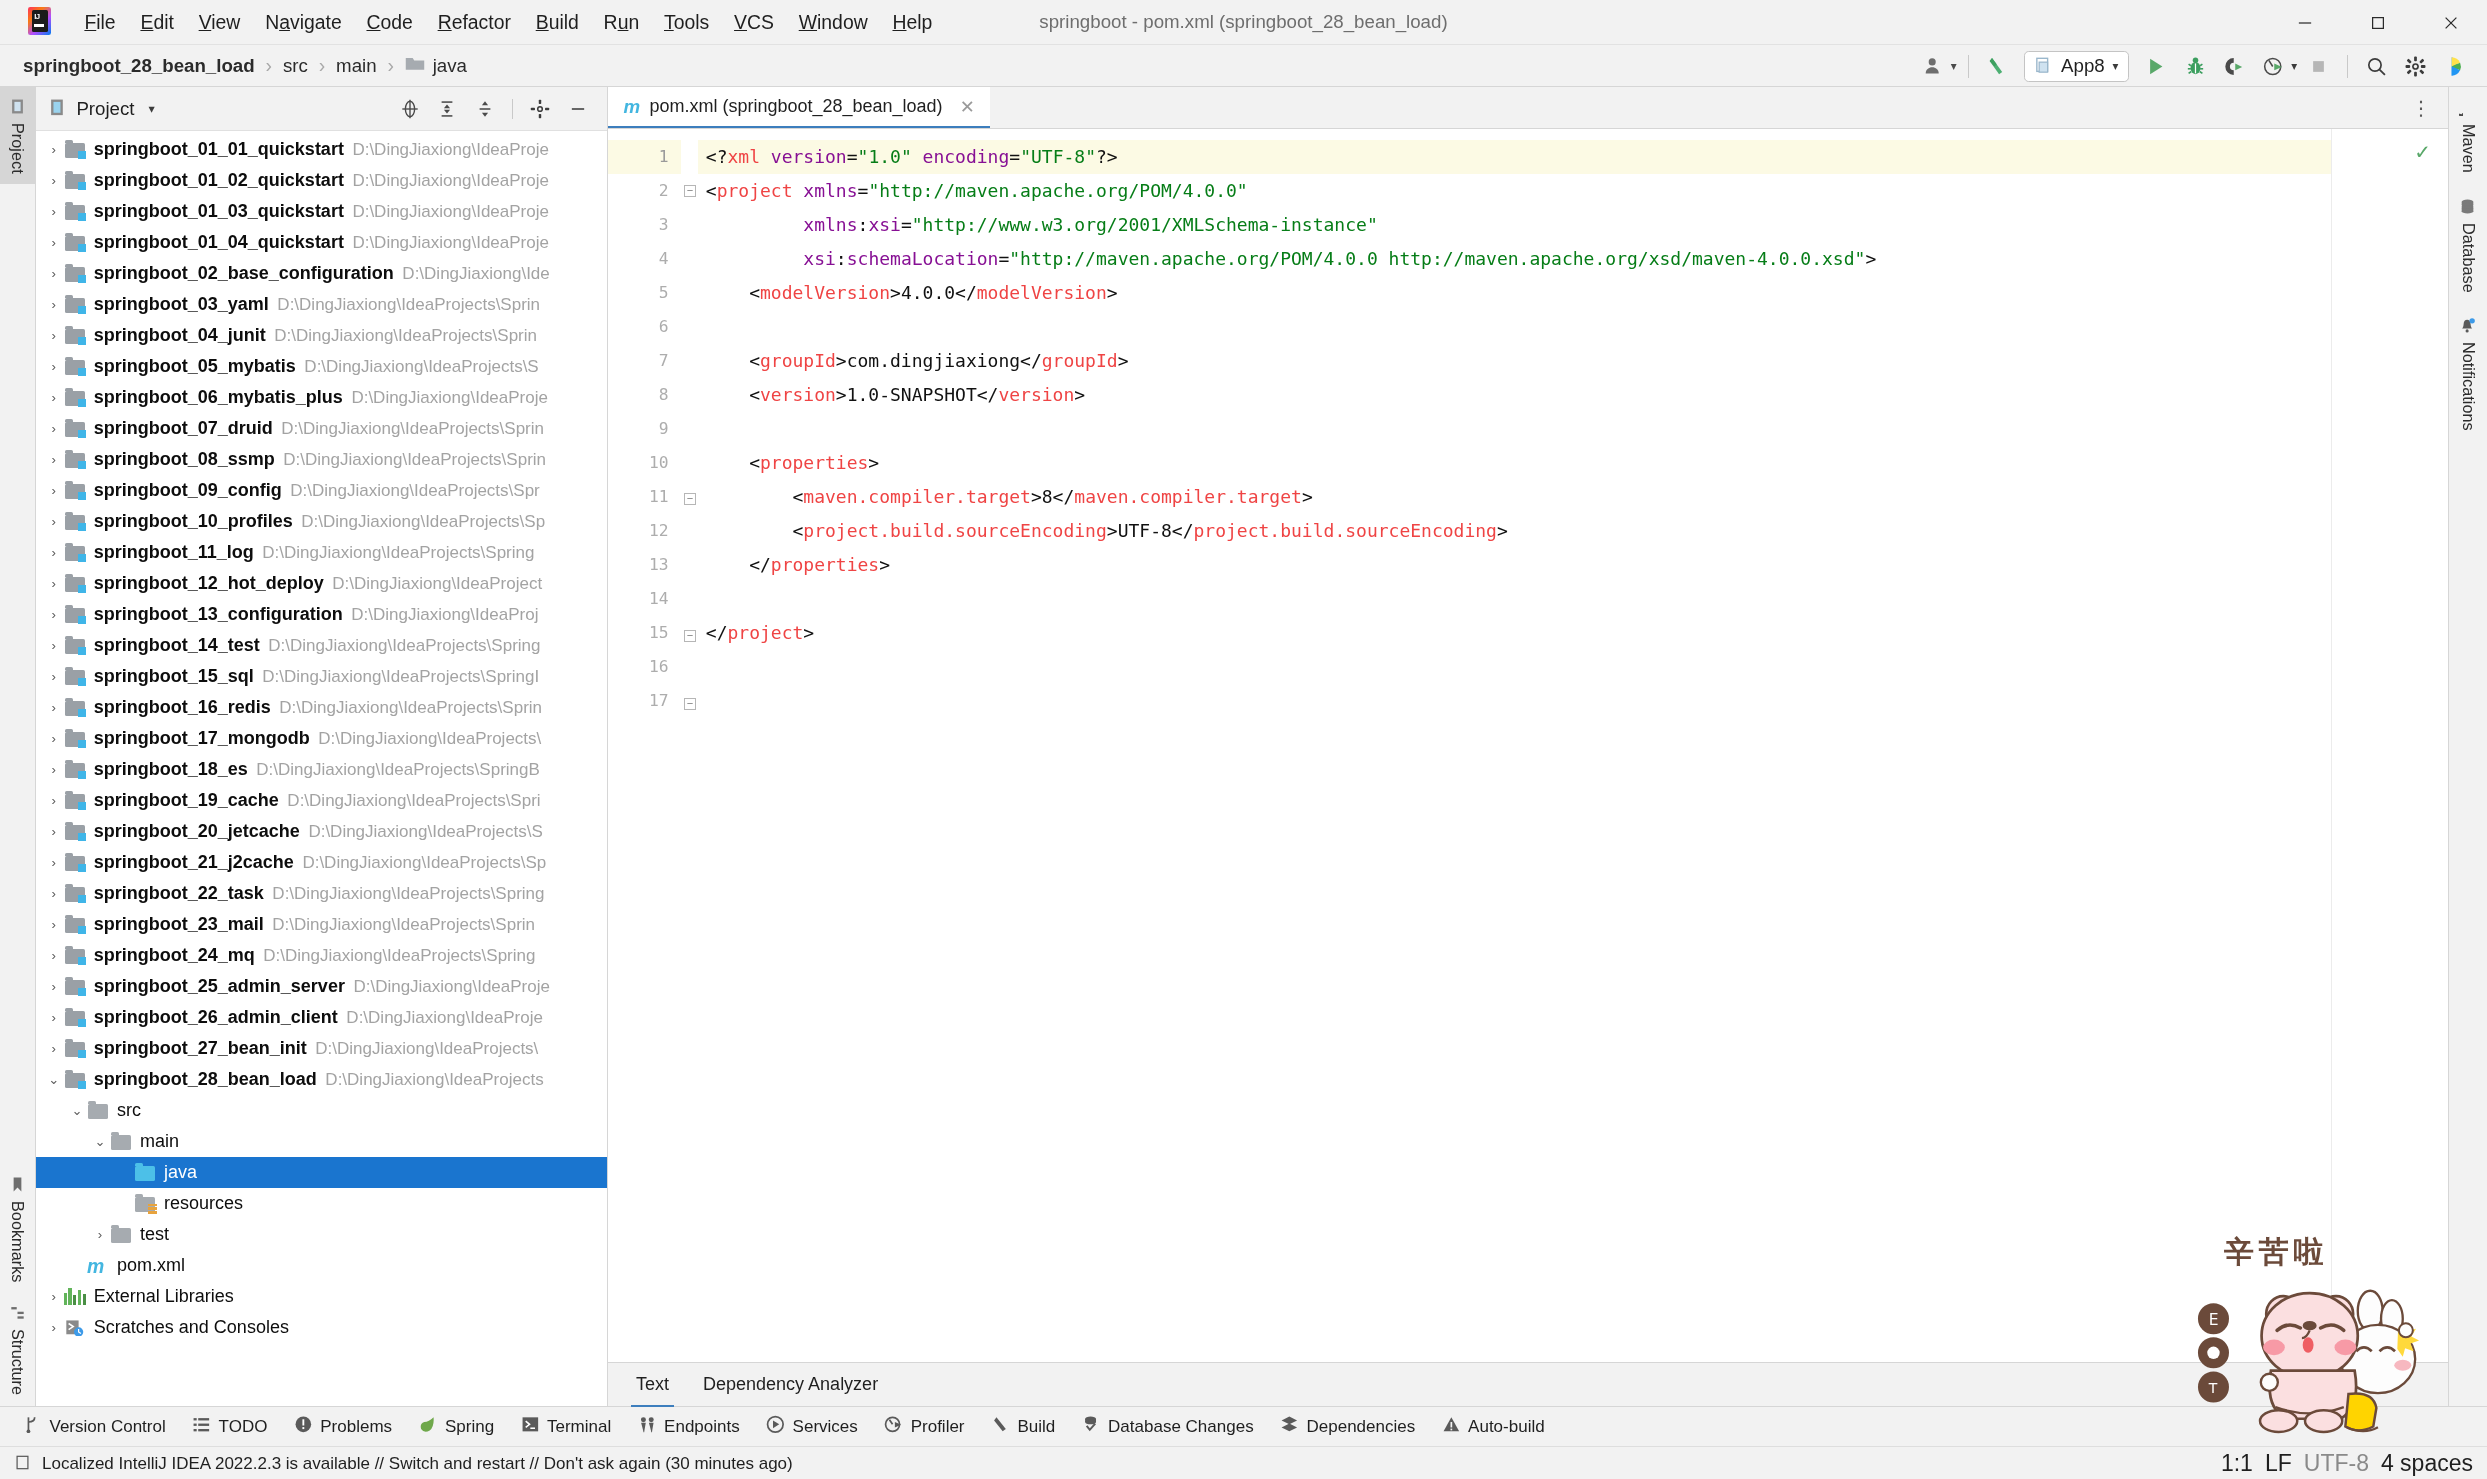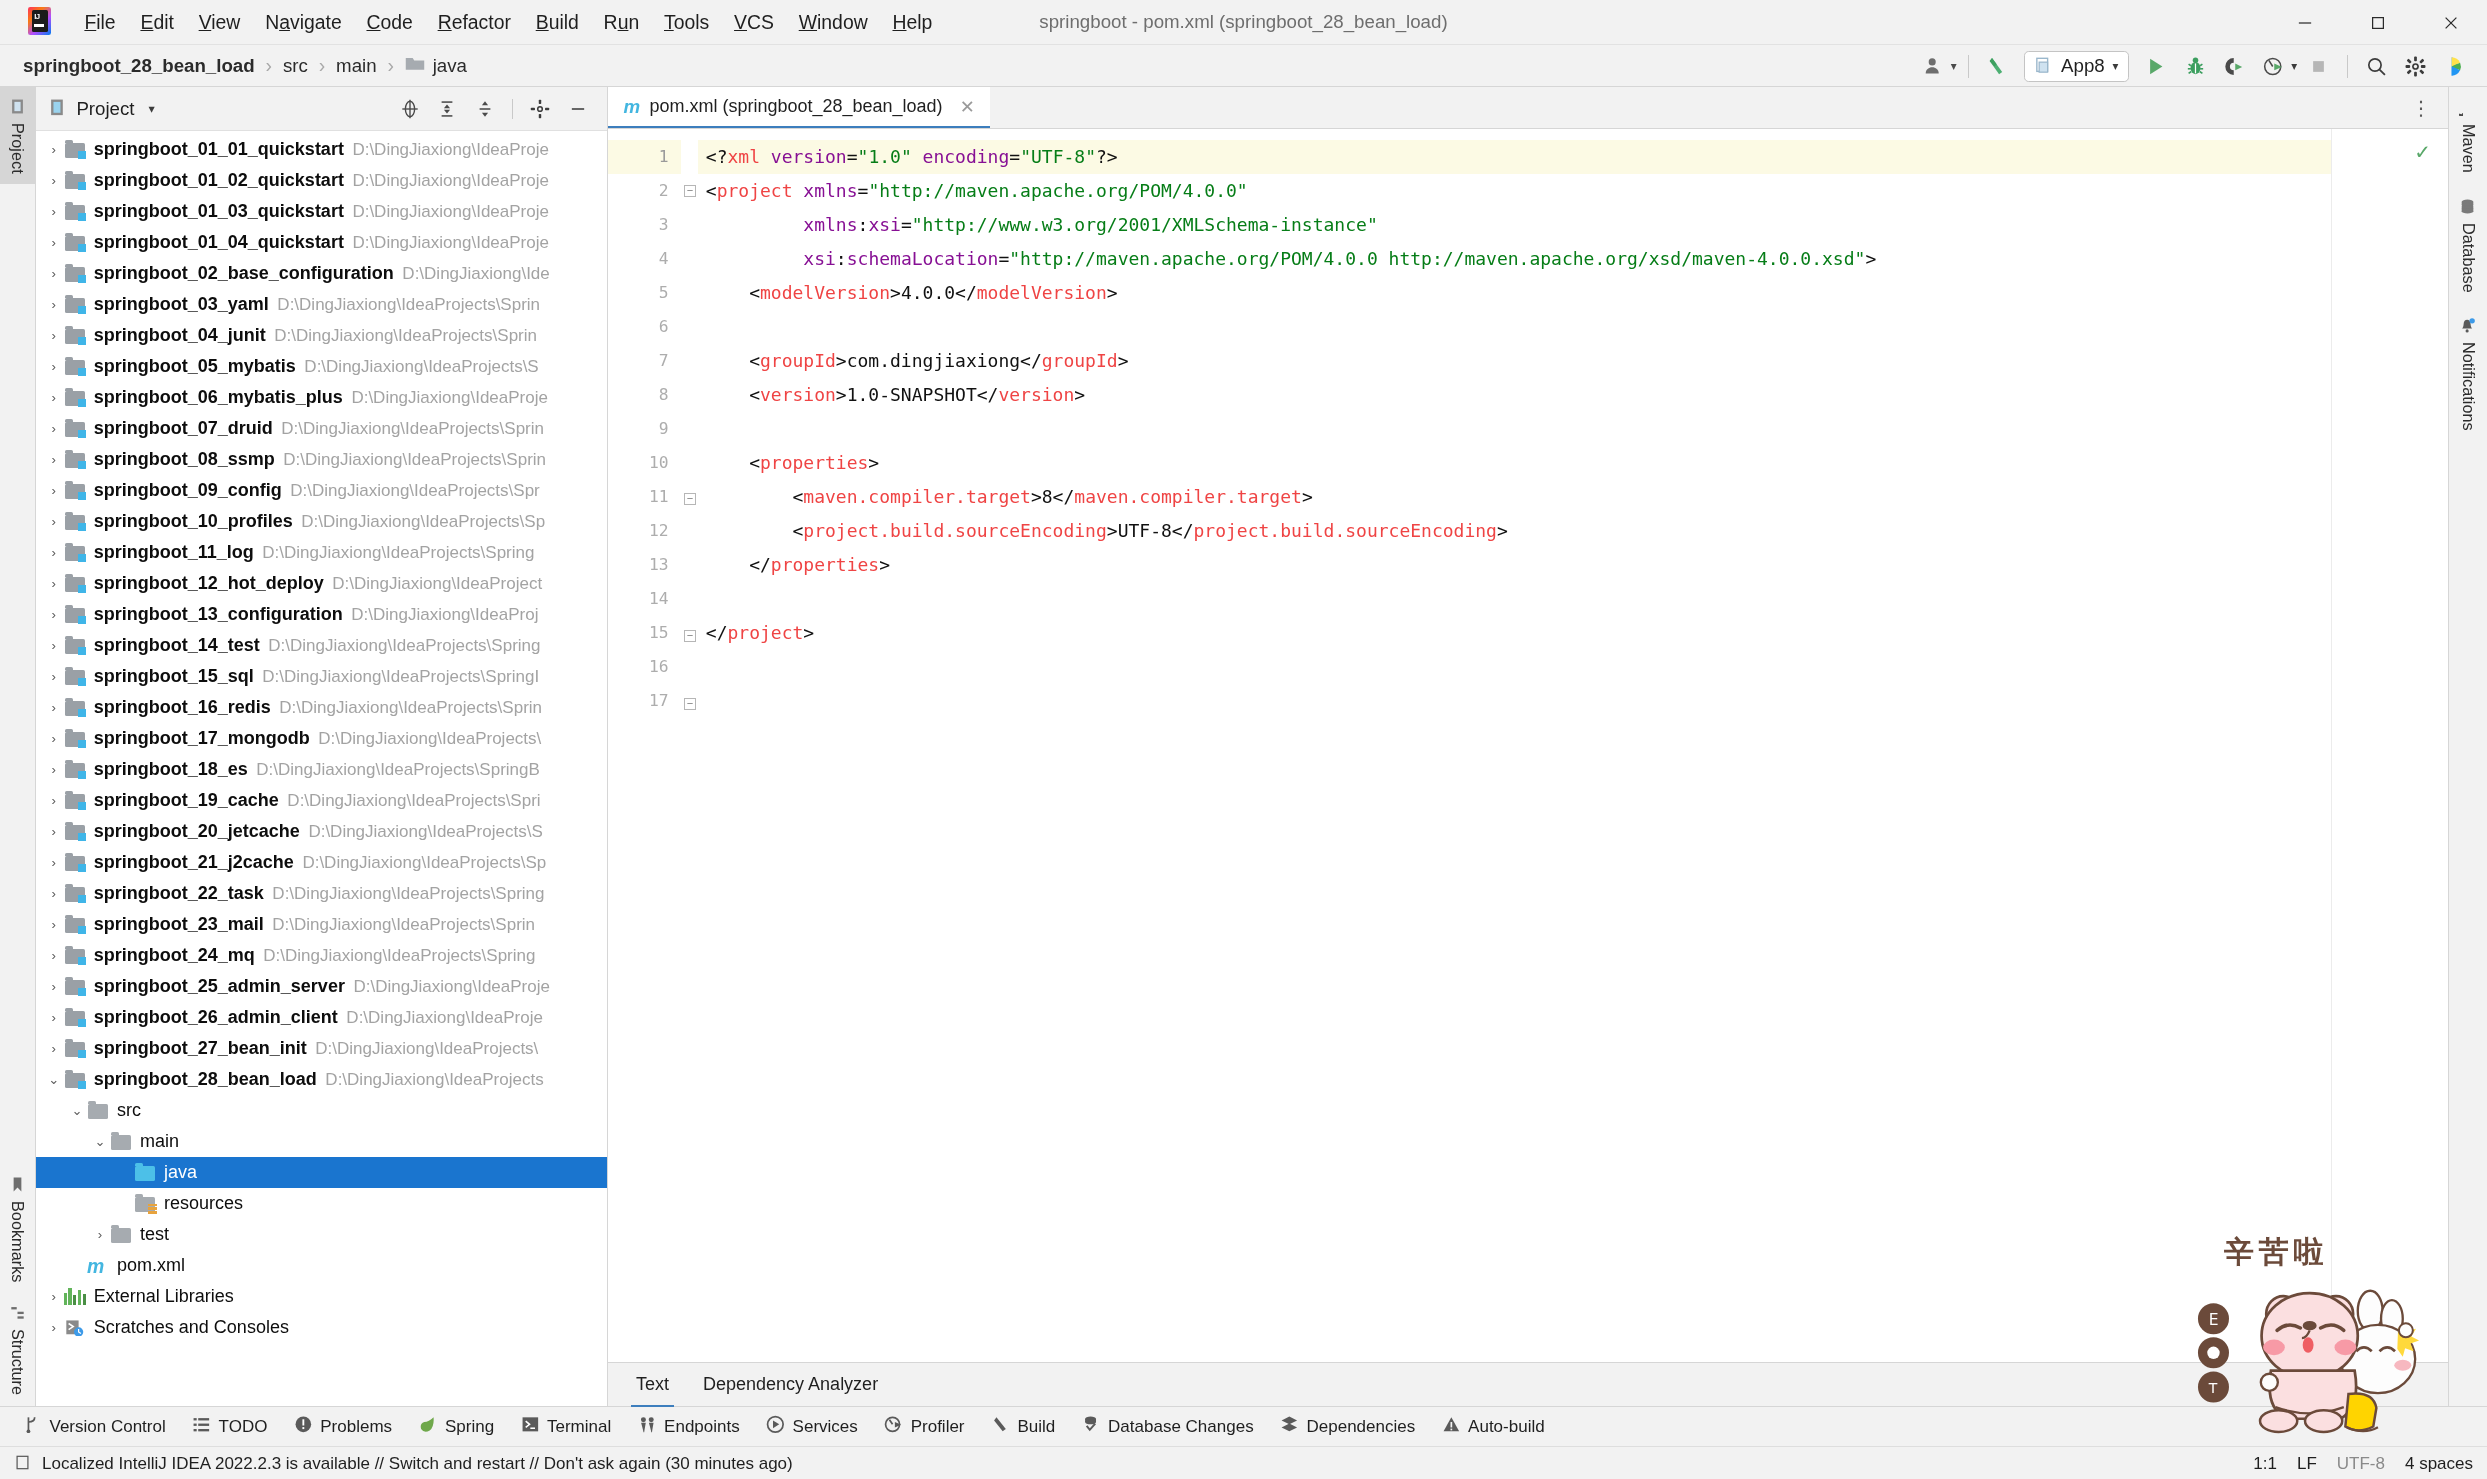--- a/index.html
+++ b/index.html
@@ -237,21 +237,21 @@
     border-top: 0.8px solid #d6d6d6;
     display: flex; align-items: center; padding-left: 23px; gap: 26.4px;
   }
   .tbtn { display: flex; align-items: center; gap: 7.8px; font-size: 17px; color: #1f1f1f; white-space: nowrap; }
   .statusbar {
     height: 34px; flex: 0 0 34px; background: #f2f2f2;
     display: flex; align-items: center; padding: 0 14px;
     border-top: 0.8px solid #dedede; position: relative;
   }
   .status-msg { font-size: 17px; color: #1f1f1f; margin-left: 11px; }
-  .status-right { margin-left: auto; display: flex; align-items: center; gap: 20px; font-size: 17px; color: #1f1f1f; }
+  .status-right { margin-left: auto; display: flex; align-items: center; gap: 12px; font-size: 23px; color: #1f1f1f; }
   .status-right .dim { color: #8a8a8a; }
 
   
   .sticker {
     position: absolute; right: 47px; bottom: 18.7px; width: 256px; height: 233px;
     pointer-events: none; z-index: 50;
   }
   .sticker-text {
     position: absolute; top: 4.7px; left: 40px; font-size: 30px; color: #6b4a3a;
     font-family: "DejaVu Sans", sans-serif; font-weight: bold; letter-spacing: 4.7px;

